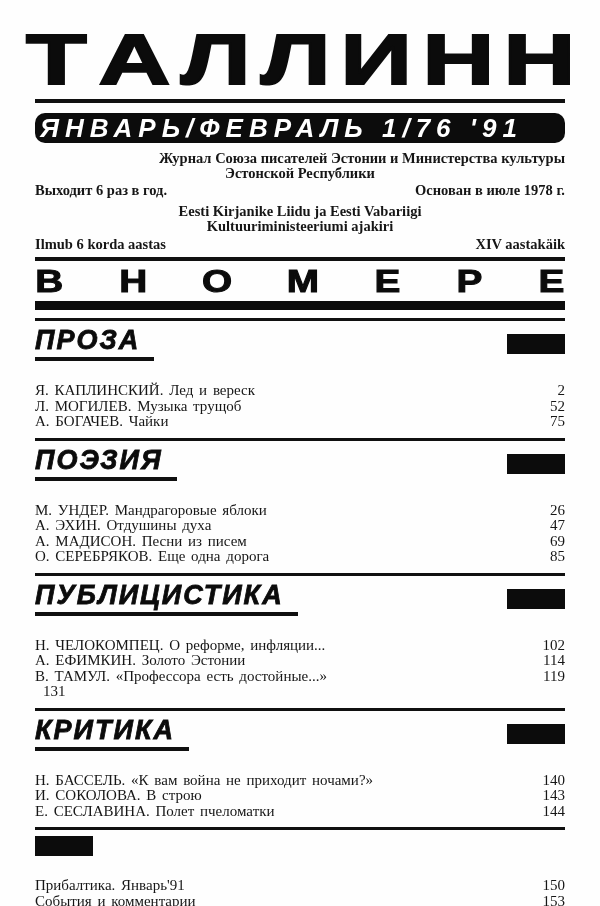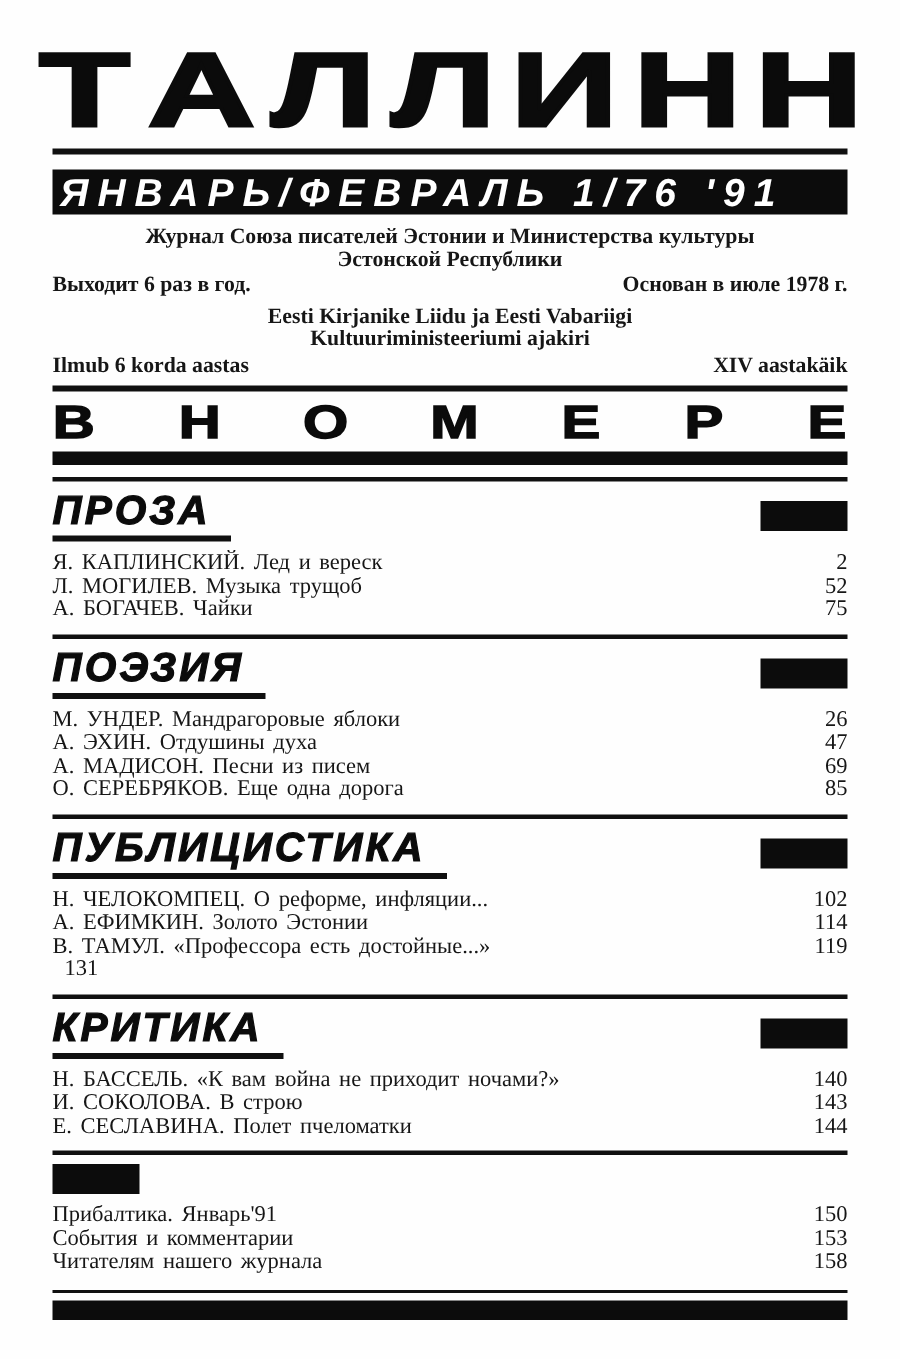--- a/index.html
+++ b/index.html
@@ -16,24 +16,24 @@
   }
   .mast-title span{
     display:inline-block;transform:scaleX(1.42);transform-origin:center;
     -webkit-text-stroke:2px #0b0b0b;
   }
   .rule-title{height:4px;background:#101010;margin-top:5px;}
   .issue-band{
     margin-top:10px;background:#0c0c0c;color:#ffffff;height:30px;
     display:flex;align-items:center;white-space:nowrap;overflow:hidden;
     font-family:"Liberation Sans", sans-serif;font-style:italic;font-weight:bold;
-    font-size:26px;letter-spacing:6px;padding-left:5px;
+    font-size:26px;letter-spacing:6px;padding-left:5px;border-radius:10px;
   }
   .pub-line{text-align:center;font-weight:bold;font-size:14.5px;line-height:15px;}
-  .pub-line.first{margin-top:8px;}
+  .pub-line.first{margin-top:8px;text-align:right;}
   .split-row{
     display:flex;justify-content:space-between;font-weight:bold;
     font-size:14.5px;line-height:16px;margin-top:1px;align-items:center;
   }
   .et-first{margin-top:6px;}
   .split-row.et{margin-top:2px;gap:32px;}
   .thick-rule{height:4px;background:#101010;margin-top:5px;}
   
   .in-letters{
     display:flex;justify-content:space-between;margin-top:6px;height:30px;
@@ -45,21 +45,21 @@
   
   .section-rule{height:3px;background:#101010;margin-top:8px;}
   .section-head{display:flex;justify-content:space-between;align-items:center;margin-top:6px;}
   .section-title{
     font-family:"Liberation Sans", sans-serif;font-style:italic;font-weight:bold;
     font-size:27px;line-height:1;letter-spacing:2px;color:#0b0b0b;
     border-bottom:4px solid #101010;padding:0 14px 3px 0;
     -webkit-text-stroke:0.8px #0b0b0b;
   }
   .section-block{width:58px;height:20px;background:#0c0c0c;}
-  .toc{margin-top:7px;}
+  .toc{margin-top:22px;}
   .toc-row{
     display:flex;justify-content:space-between;align-items:baseline;
     font-size:15px;line-height:15.5px;word-spacing:2px;
   }
   .toc-text{white-space:nowrap;}
   .toc-page{padding-left:8px;}
   
   .bottom{margin-top:10px;}
   .thin-rule{height:2px;background:#101010;}
   .fat-rule{height:13px;background:#0c0c0c;margin-top:5px;}

